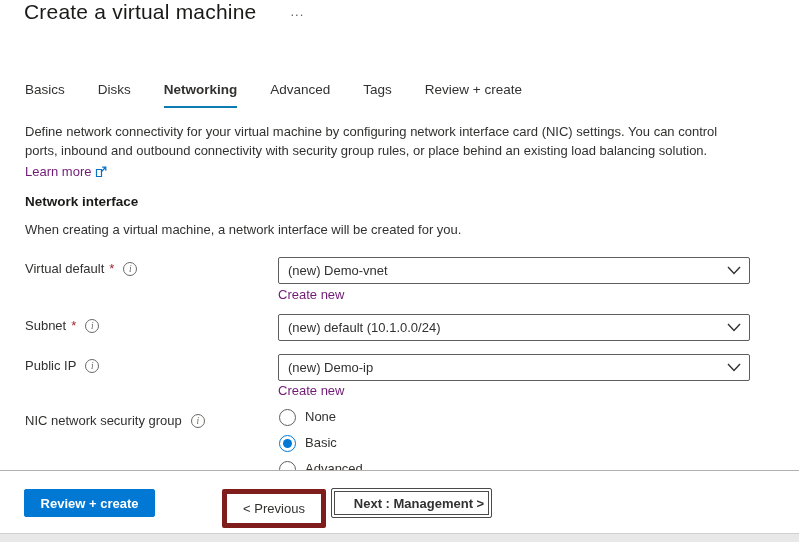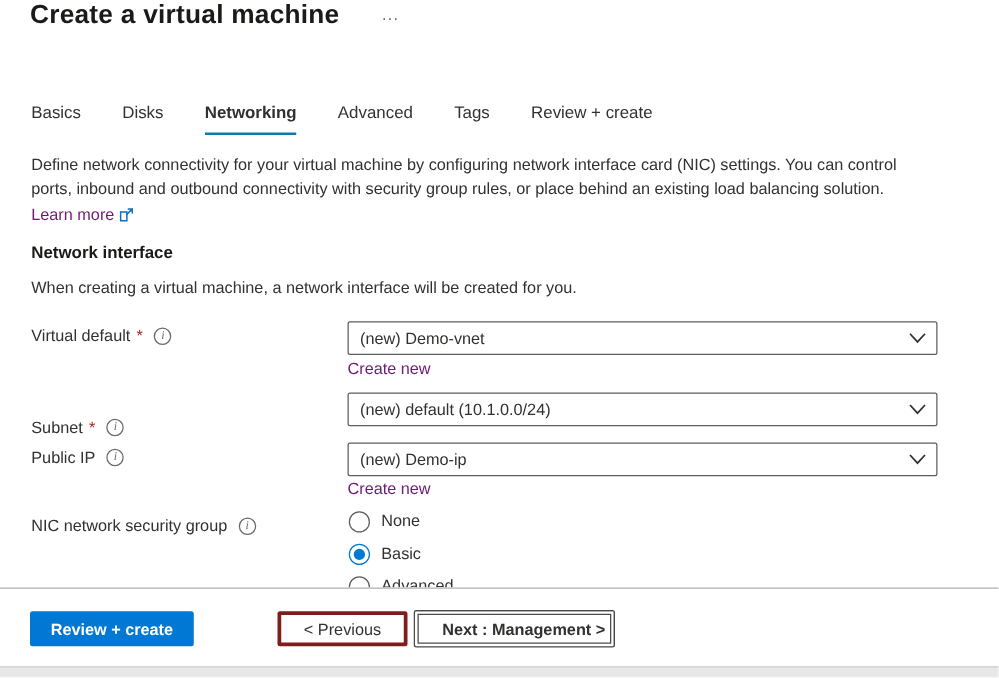--- a/index.html
+++ b/index.html
@@ -9,21 +9,21 @@
   .screen {
     position: relative;
     width: 799px;
     height: 542px;
     background: #ffffff;
     overflow: hidden;
   }
 
   
   .page-header { position: absolute; left: 24px; top: 0px; display: flex; align-items: flex-start; gap: 34px; }
-  .page-title { font-size: 21px; font-weight: bold; color: #1b1a19; letter-spacing: .2px; }
+  .page-title { font-size: 21px; font-weight: normal; color: #1b1a19; letter-spacing: .2px; }
   .more-btn { font-size: 13px; color: #605e5c; letter-spacing: 1px; margin-top: 4px; cursor: pointer; }
 
   
   .tabs { position: absolute; left: 25px; top: 82px; display: flex; gap: 33px; }
   .tab { font-size: 13.5px; color: #323130; padding-bottom: 9px; border-bottom: 2px solid transparent; cursor: pointer; white-space: nowrap; }
   .tab.active { font-weight: bold; border-bottom-color: #0c7bb3; }
 
   
   .content { position: absolute; left: 0; top: 0; width: 799px; height: 470px; overflow: hidden; }
 
@@ -59,22 +59,22 @@
   .radio-label { font-size: 13px; color: #323130; }
 
   
   .footer { position: absolute; left: 0; top: 470px; width: 799px; height: 63px; background: #fff; border-top: 1px solid #b3b0ad; }
   .btn { font-size: 13px; border-radius: 2px; cursor: pointer; display: inline-flex; align-items: center; justify-content: center; font-family: inherit; }
   .btn-primary {
     position: absolute; left: 24px; top: 18px; width: 131px; height: 28px;
     background: #0078d4; border: 1px solid #0078d4; color: #ffffff; font-weight: bold;
   }
   .btn-secondary {
-    position: absolute; top: 18px; height: 28px; background: #ffffff;
-    border: 3px solid #7f1d1d; color: #323130;
+    position: absolute; top: 18px; height: 39px; background: #ffffff;
+    border: 5px solid #7f1d1d; color: #323130;
   }
   .btn-previous { left: 222px; width: 104px; }
   .btn-next {
     left: 331px; width: 161px; height: 30px; top: 17px;
     border: 1px solid #4a4a4a;
     box-shadow: inset 0 0 0 2px #ffffff, inset 0 0 0 3px #4a4a4a;
     font-weight: bold;
     padding-left: 15px;
   }
 
@@ -121,21 +121,21 @@
       <span class="info-icon">i</span>
     </div>
     <div class="dropdown" style="top: 257px;">
       <span class="value">(new) Demo-vnet</span>
       <svg class="chevron" viewBox="0 0 14 9">
           <path d="M1 1 L7 7.5 L13 1" fill="none" stroke="#323130" stroke-width="1.4"></path>
         </svg>
     </div>
     <a class="link create-new" style="top: 287px;">Create new</a>
 
-    <div class="field-label" style="top: 334px;">
+    <div class="field-label" style="top: 318px;">
       <span>Subnet</span>
         <span class="required-marker">*</span>
       <span class="info-icon">i</span>
     </div>
     <div class="dropdown" style="top: 314px;">
       <span class="value">(new) default (10.1.0.0/24)</span>
       <svg class="chevron" viewBox="0 0 14 9">
           <path d="M1 1 L7 7.5 L13 1" fill="none" stroke="#323130" stroke-width="1.4"></path>
         </svg>
     </div>

